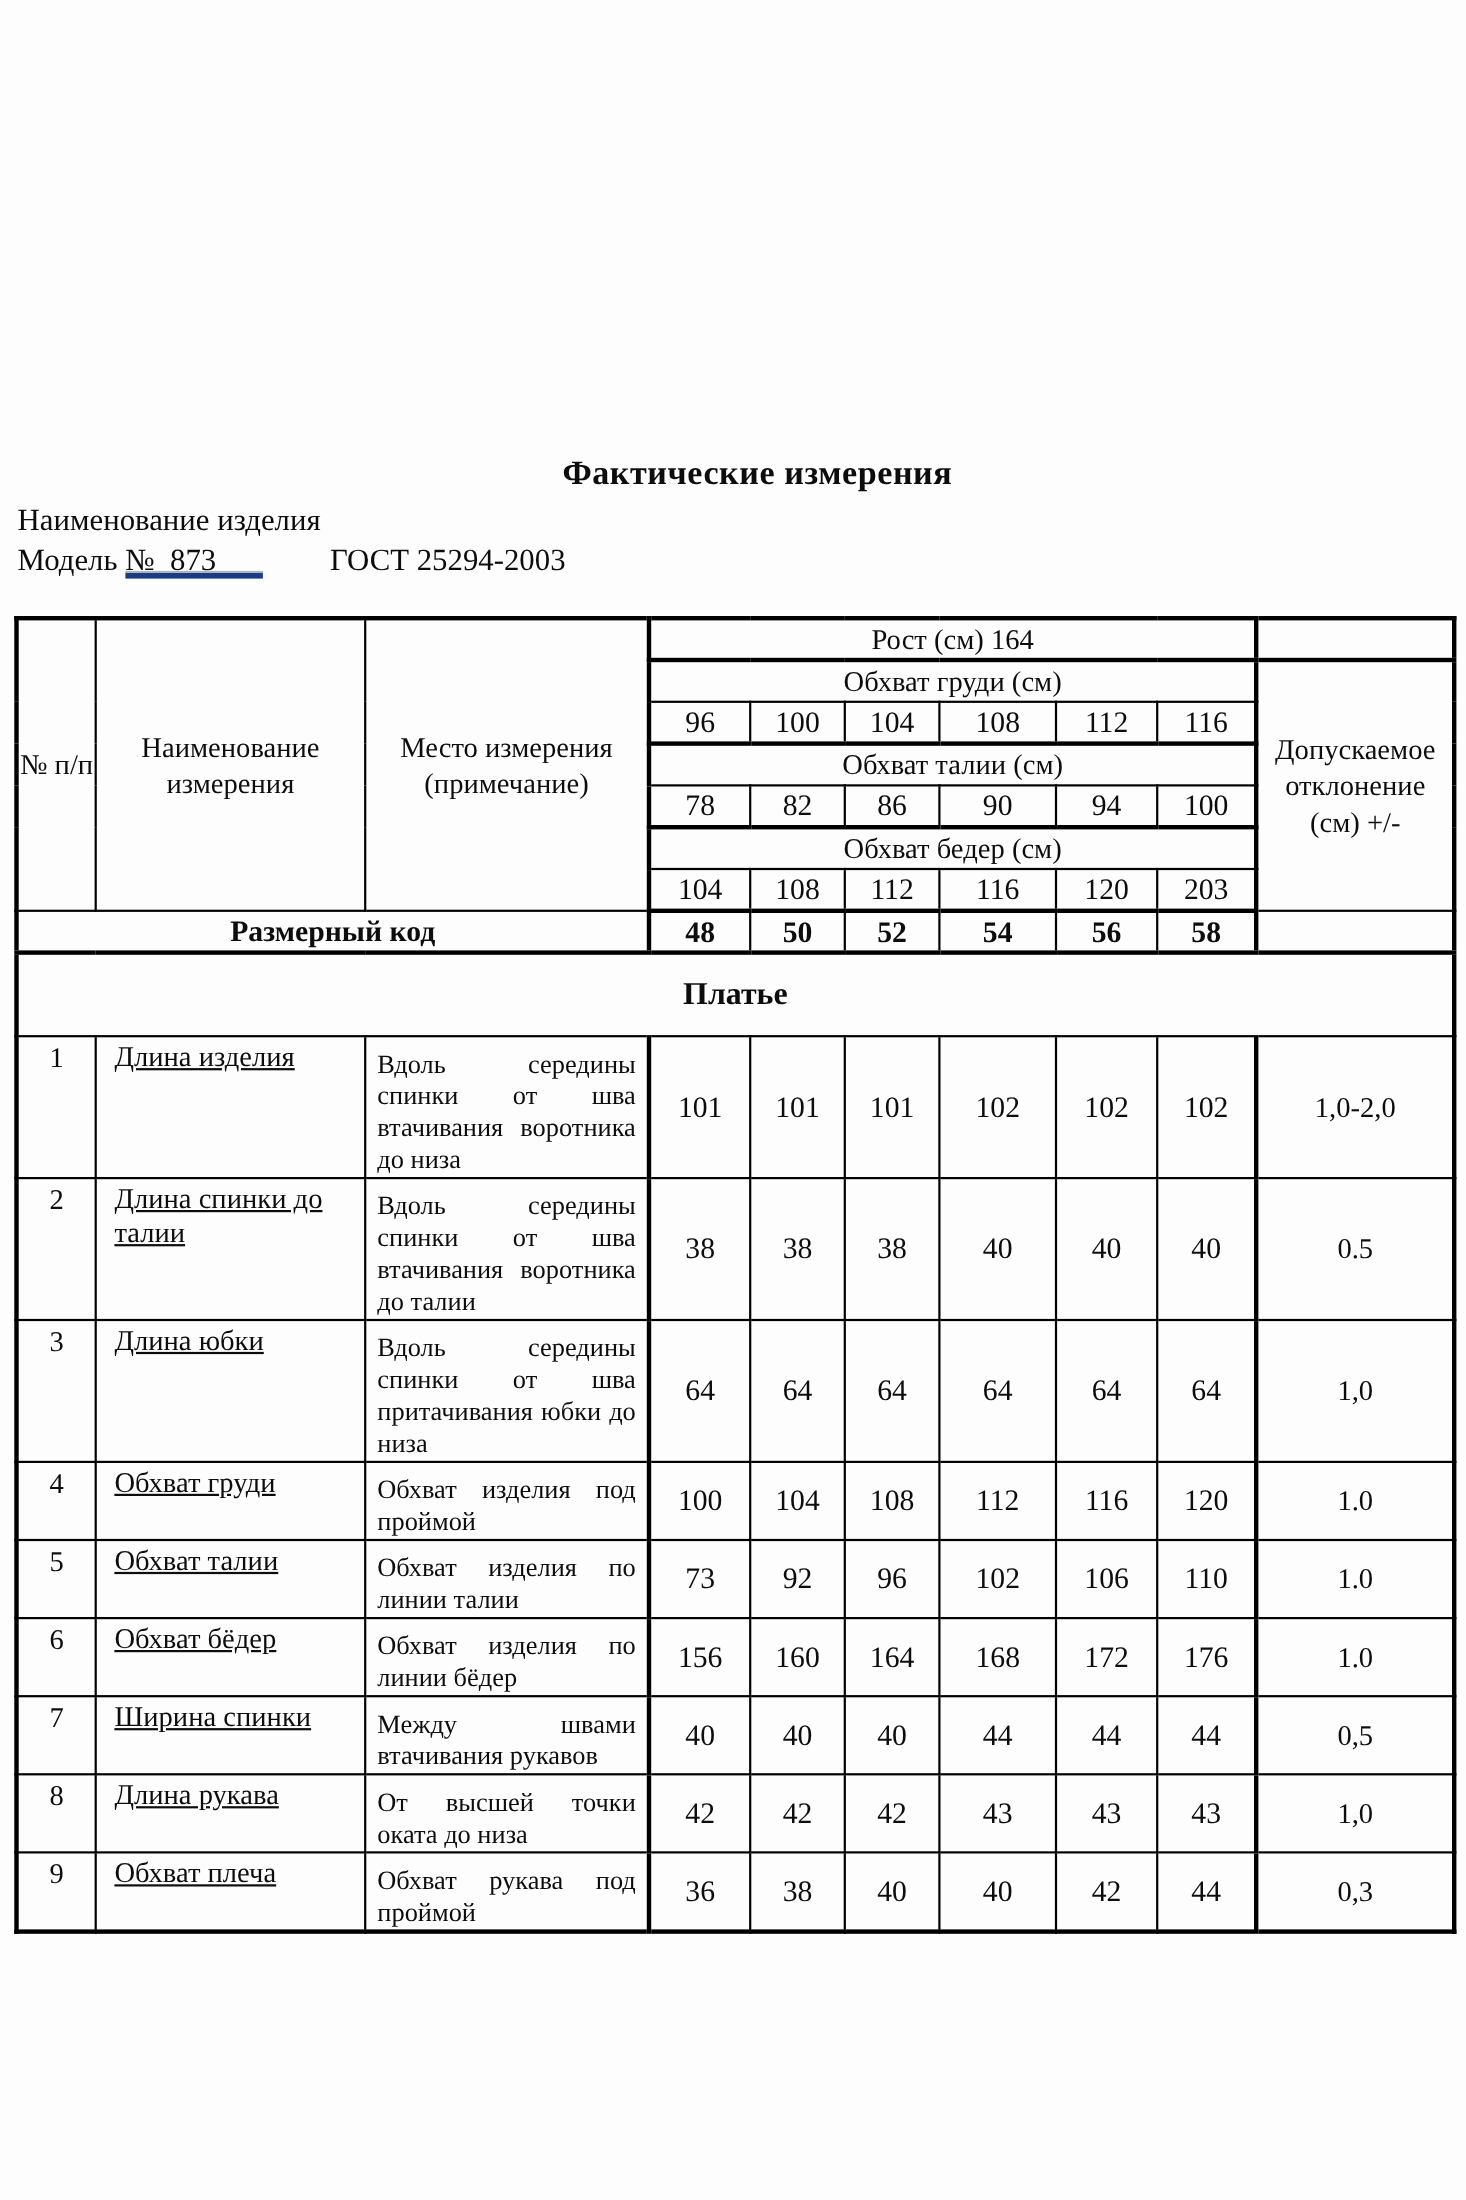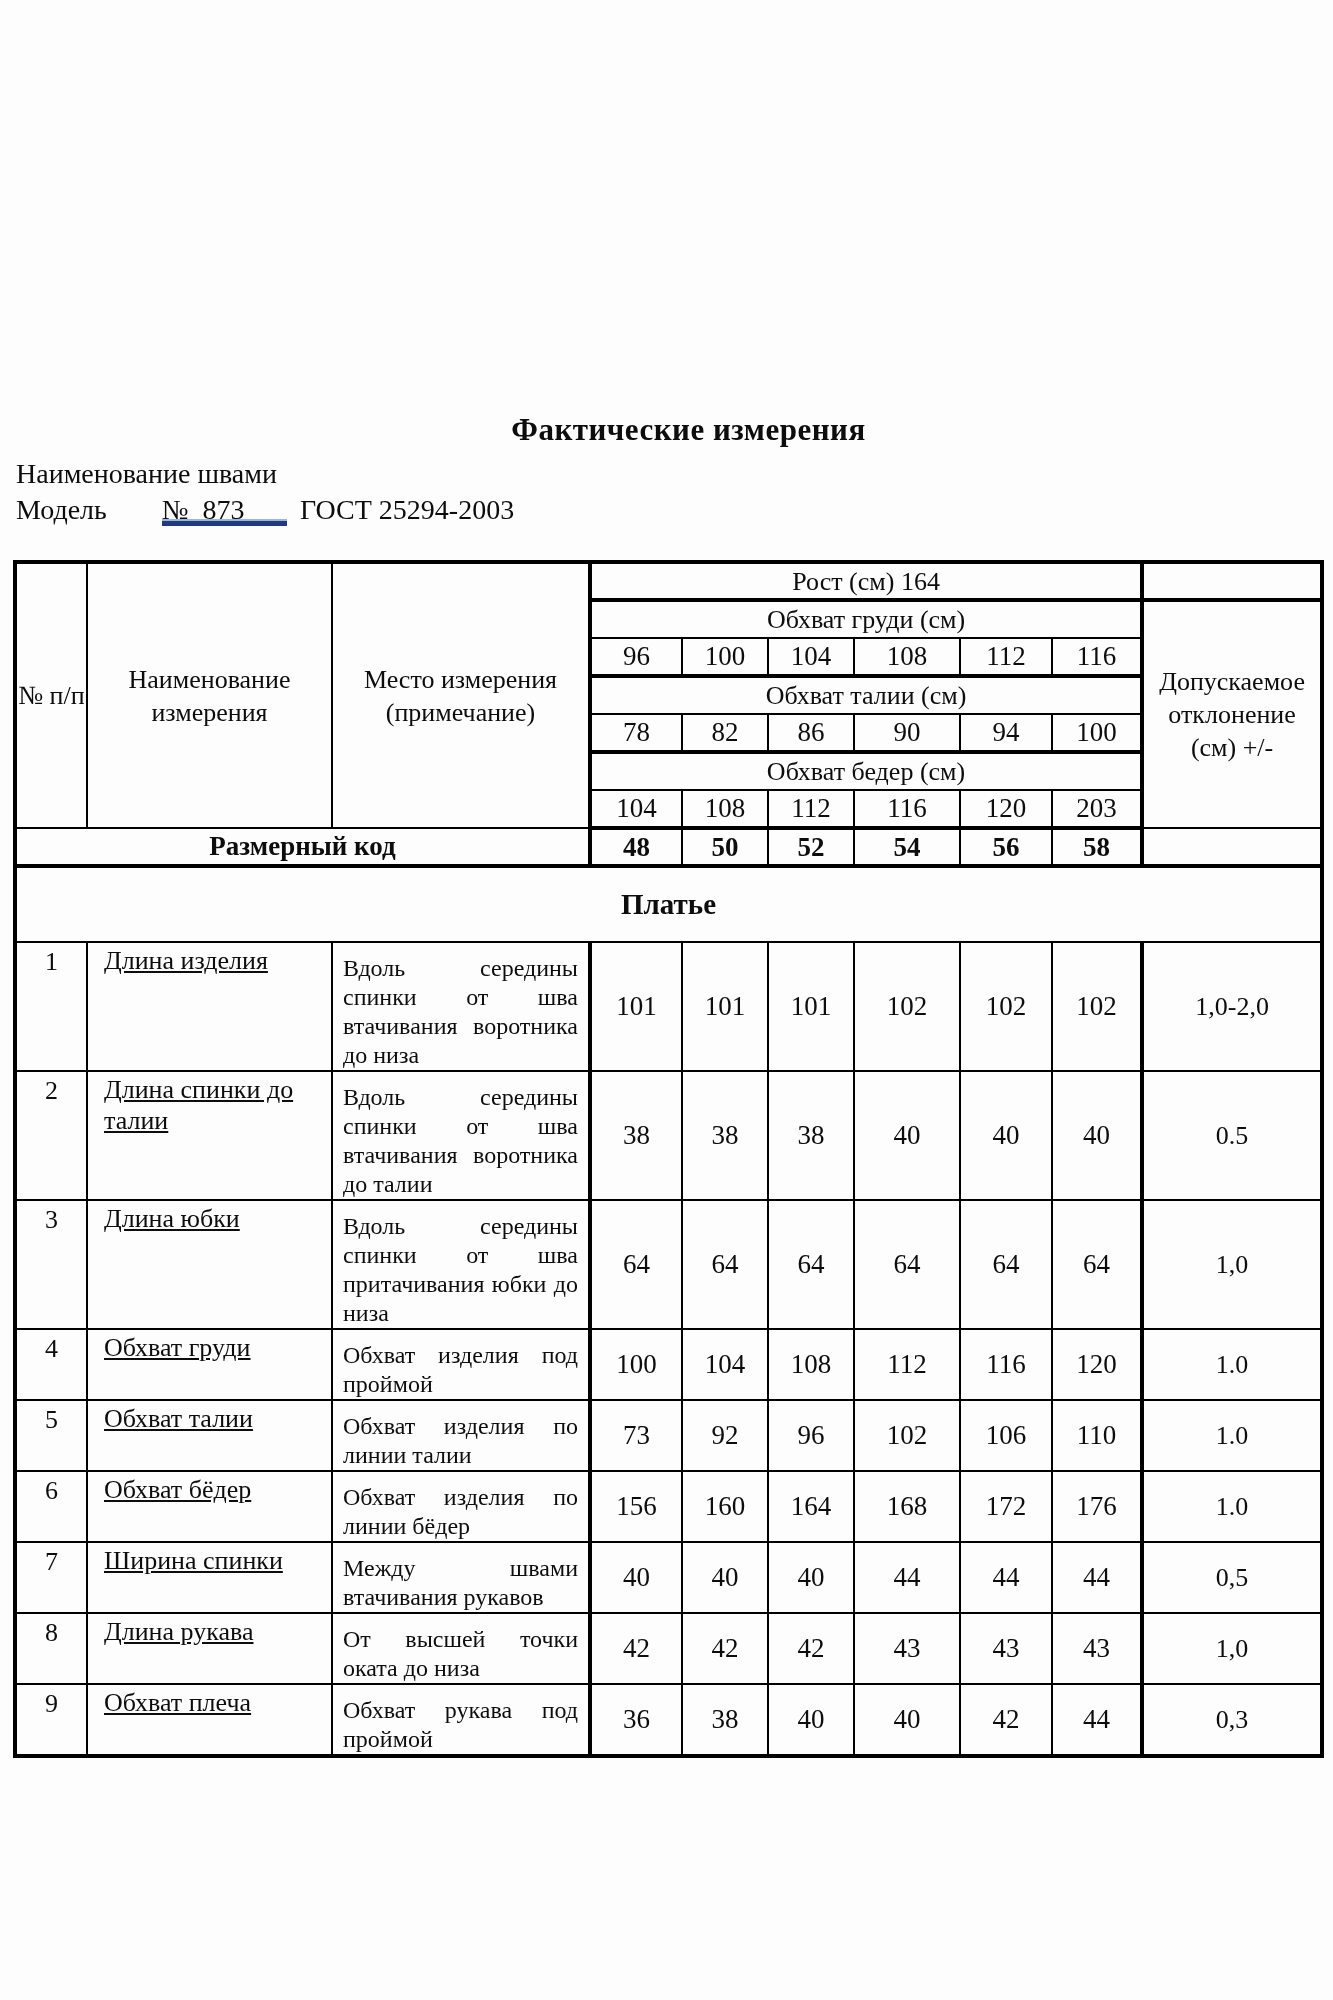--- a/index.html
+++ b/index.html
@@ -28,21 +28,20 @@
     position:relative;
     height:40px;
   }
   .model-no {
     white-space:pre;
     padding-right:42px;
     padding-bottom:1px;
     background:
       linear-gradient(to bottom, #9cb6e0 0 2px, #203a80 2px 7px)
       left bottom / 100% 7px no-repeat;
-    margin-left: 48px;
   }
   .gost { position:absolute; left:284px; top:0; }
 
   table {
     border-collapse:collapse;
     table-layout:fixed;
     width:1307px;
     margin:26px 0 0 13px;
     border:4px solid #000;
   }
@@ -69,21 +68,21 @@
     font-size:24px; line-height:29px;
   }
   td.c-val { font-size:27px; }
   td.c-tol { font-size:26px; }
 </style>
 </head>
 <body>
 
 <div class="title">Фактические измерения</div>
 
-<div class="model-label">Наименование швами</div>
+<div class="model-label">Наименование изделия</div>
 
 <div class="model-line">
   <span>Модель </span><span class="model-no">№  873</span>
   <span class="gost">ГОСТ 25294-2003</span>
 </div>
 
 <table>
   <colgroup>
     <col style="width:72px">
       <col style="width:245px">

